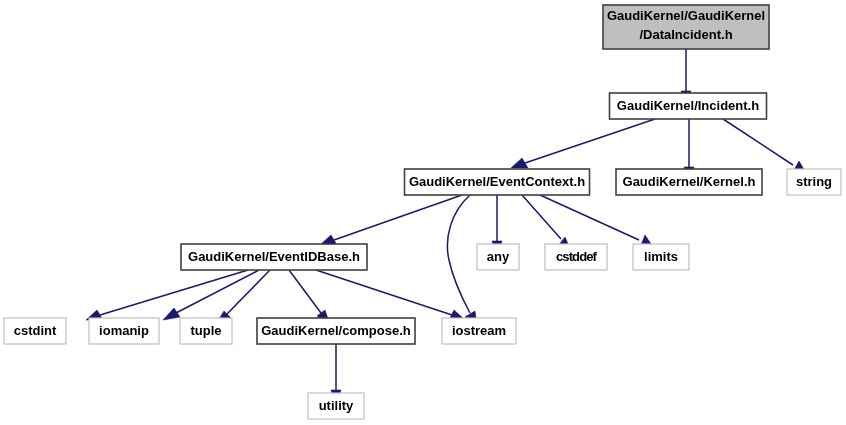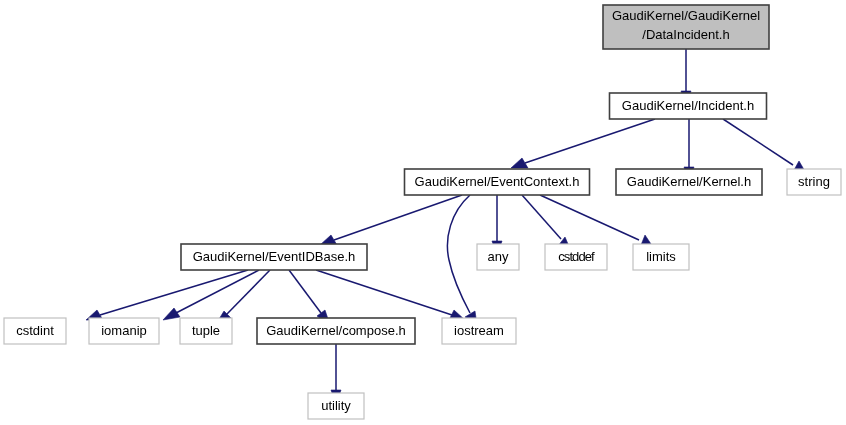--- a/index.html
+++ b/index.html
@@ -11,20 +11,21 @@
   body {
     width: 846px;
     height: 425px;
     font-family: "Liberation Sans", sans-serif;
     overflow: hidden;
   }
   #graph-root {
     position: relative;
     width: 846px;
     height: 425px;
+    font-weight: bold;
   }
   svg#dep-graph {
     display: block;
     width: 846px;
     height: 425px;
   }
   .node-box {
     stroke-width: 1;
   }
   .node-box.internal {

